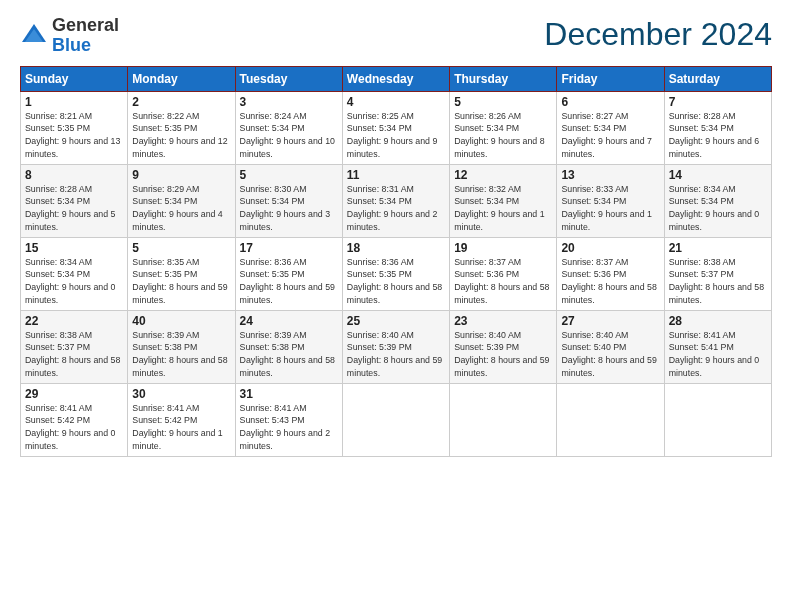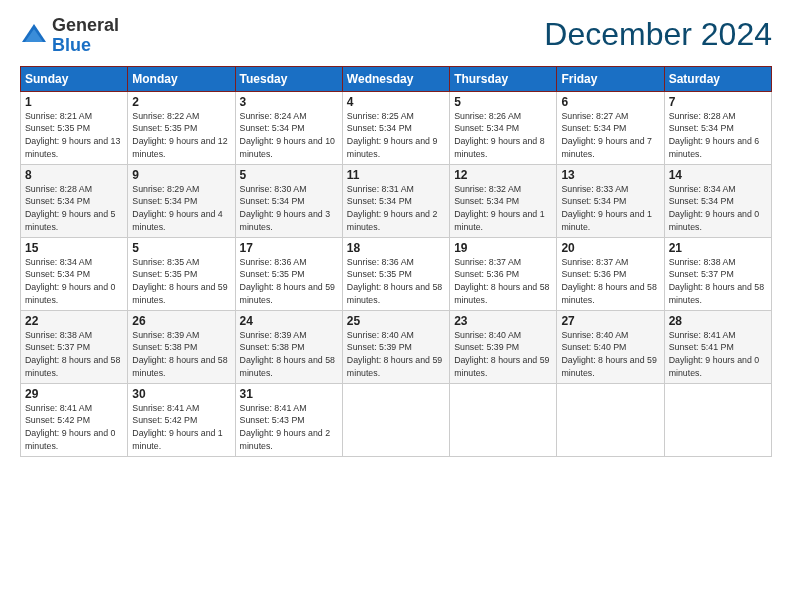--- a/index.html
+++ b/index.html
@@ -300,21 +300,21 @@
         <tr>
           <td>
           <span class="day-num">22</span>
           <div class="day-info">
             Sunrise: 8:38 AM<br>
             Sunset: 5:37 PM<br>
             Daylight: 8 hours and 58 minutes.
           </div>
         </td>
           <td>
-          <span class="day-num">26</span>
+          <span class="day-num">40</span>
           <div class="day-info">
             Sunrise: 8:39 AM<br>
             Sunset: 5:38 PM<br>
             Daylight: 8 hours and 58 minutes.
           </div>
         </td>
           <td>
           <span class="day-num">24</span>
           <div class="day-info">
             Sunrise: 8:39 AM<br>

